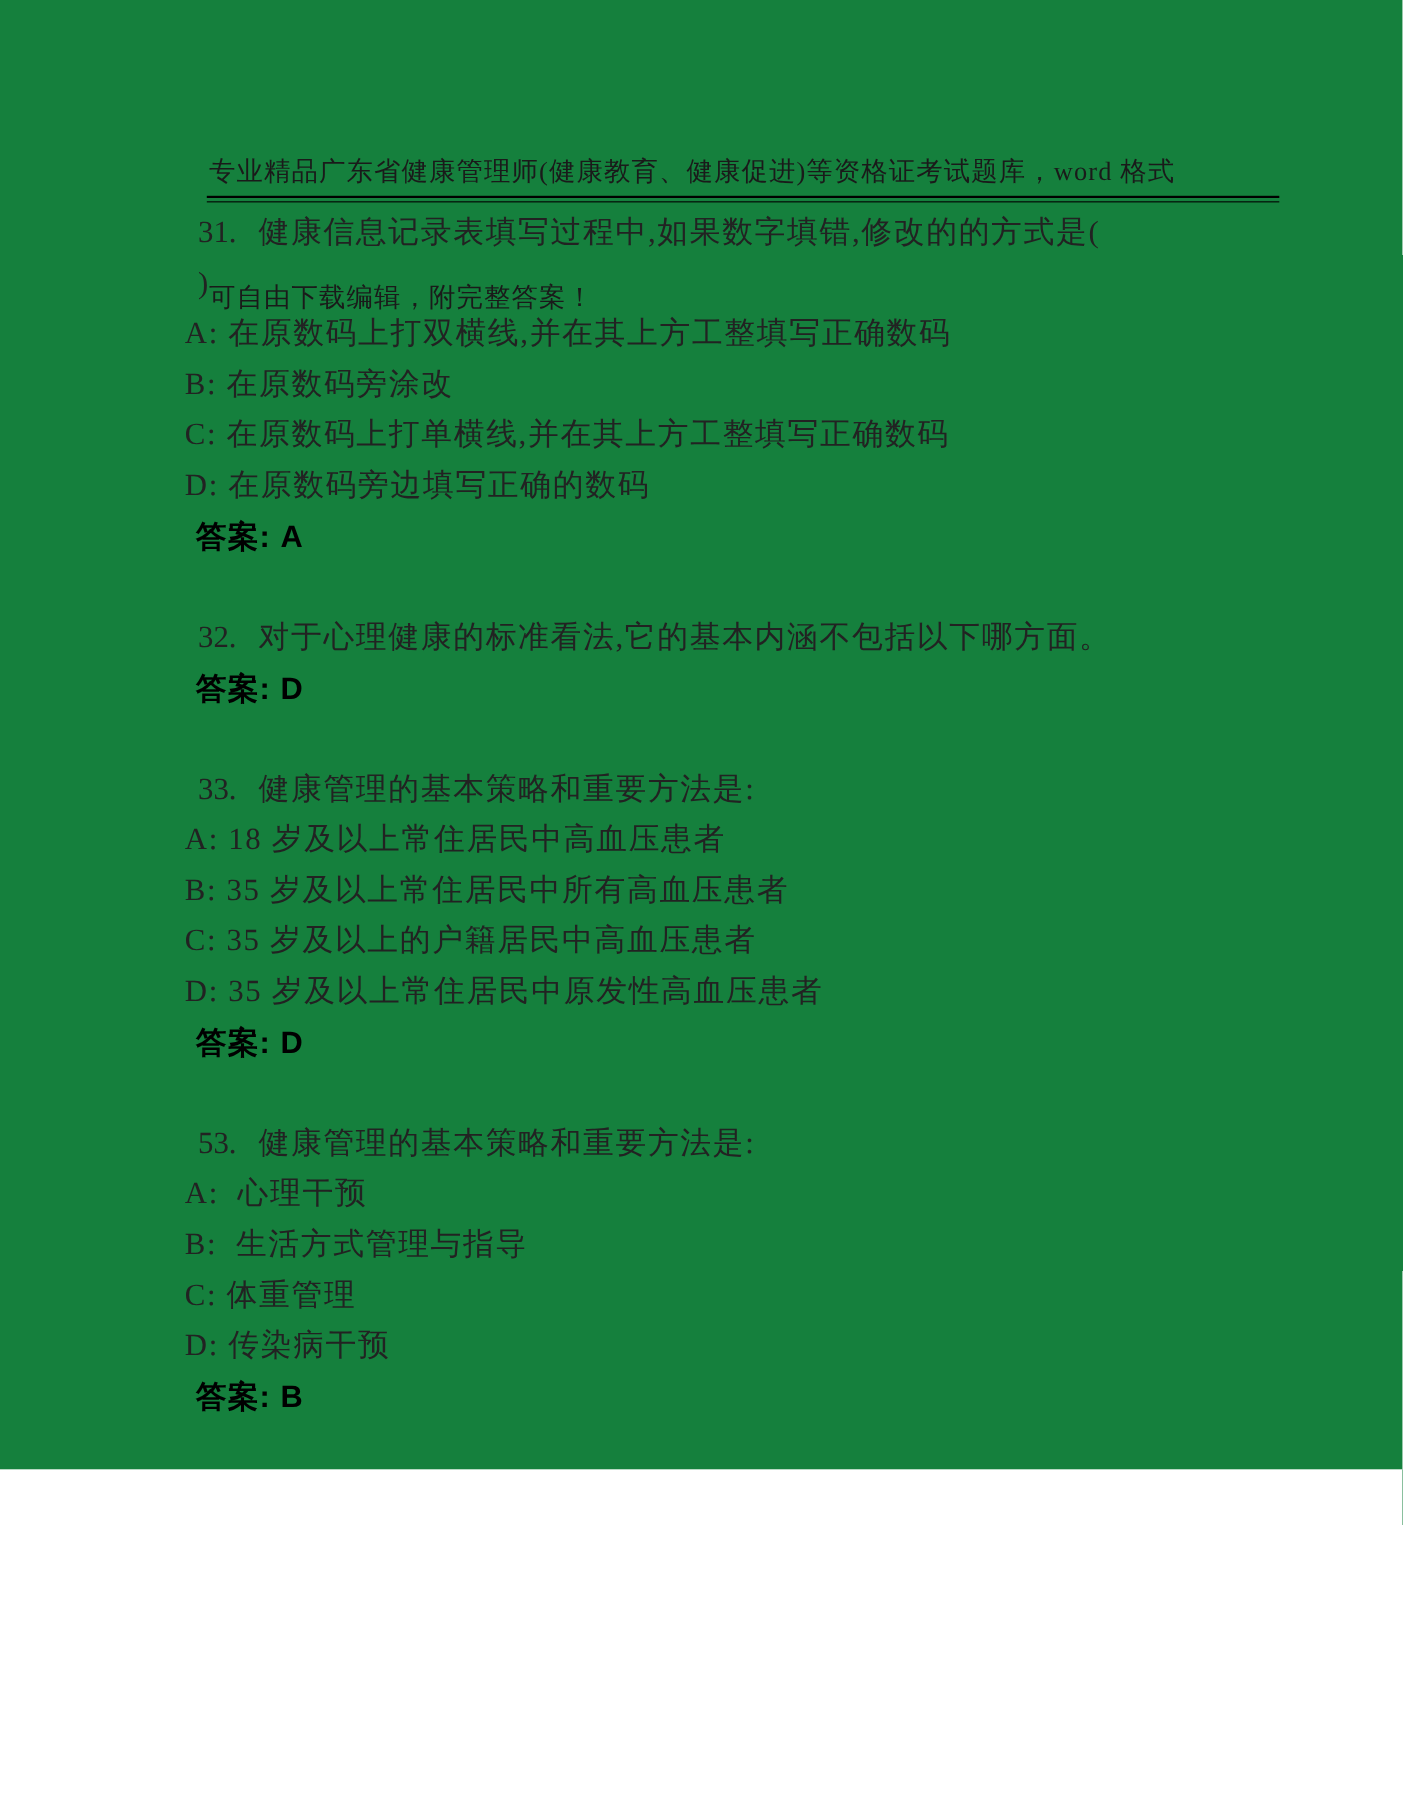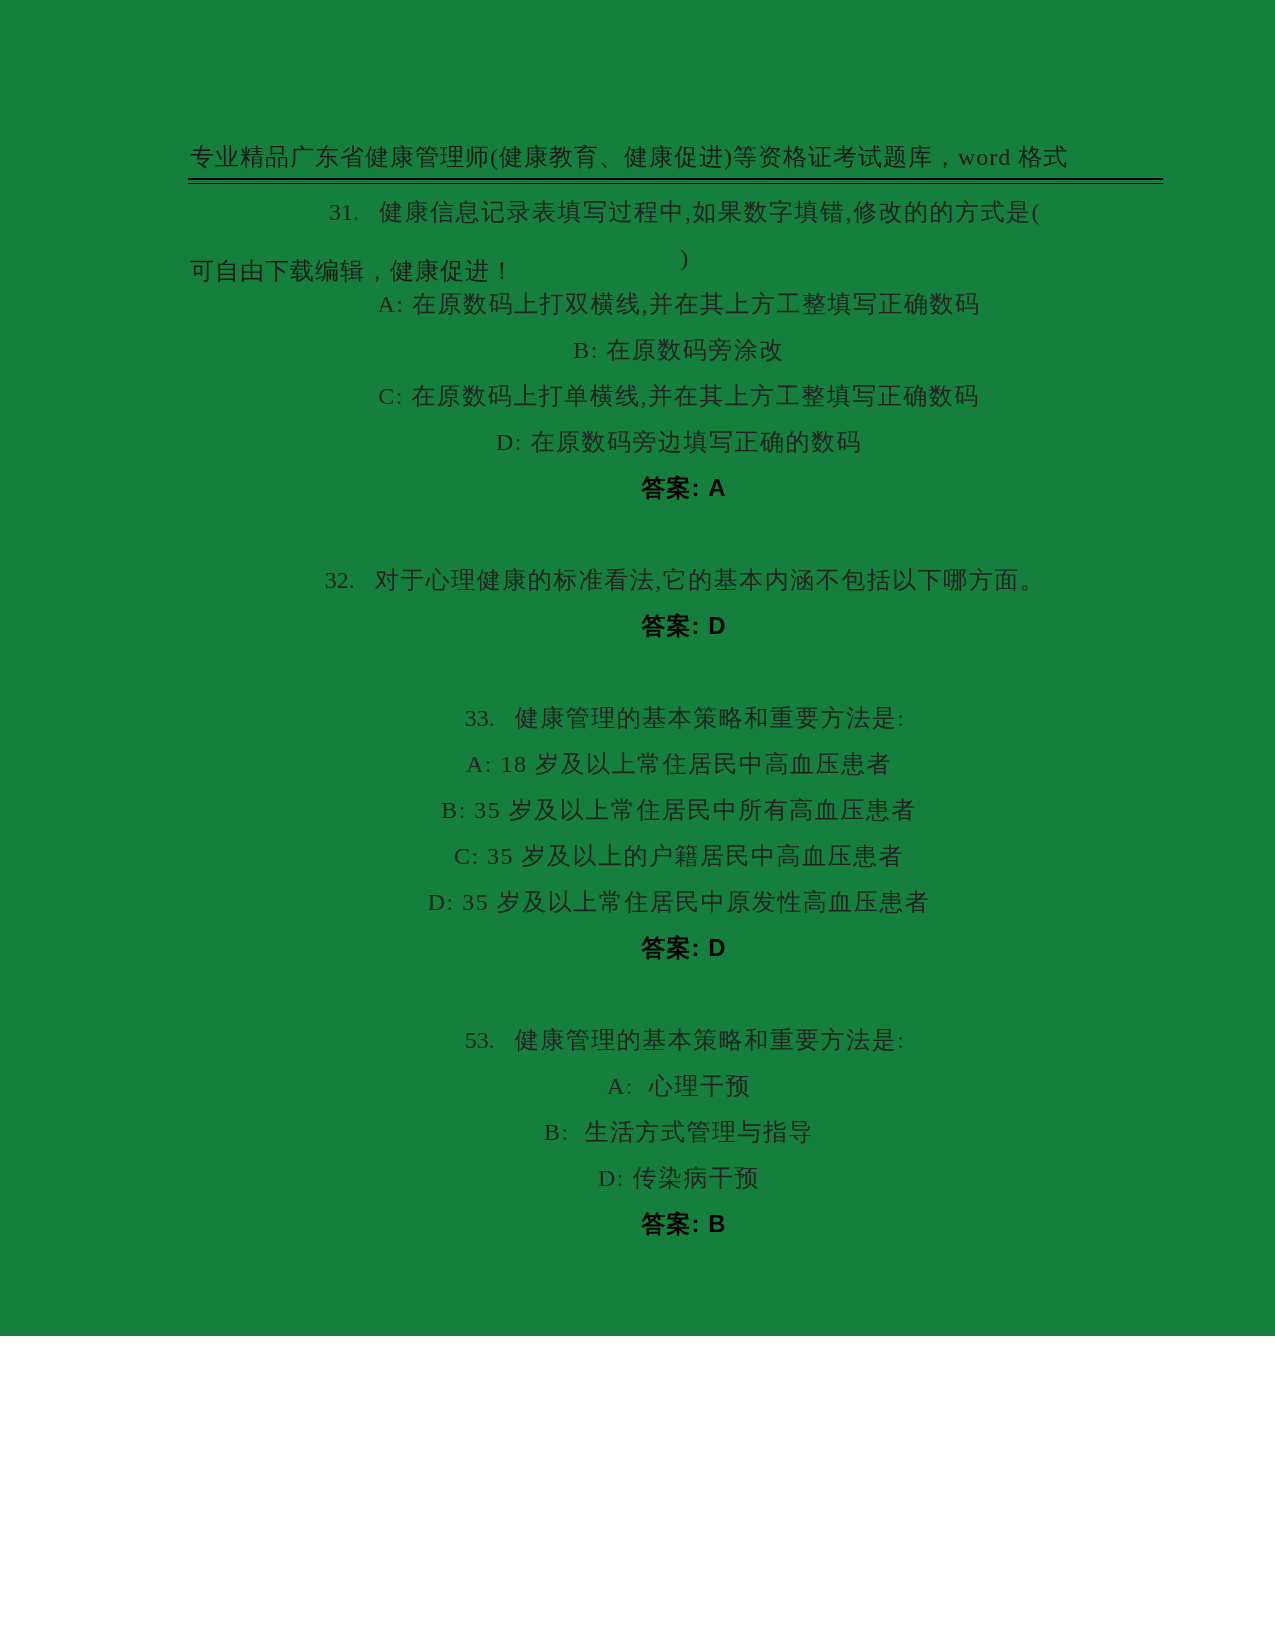--- a/index.html
+++ b/index.html
@@ -32,27 +32,26 @@
     position: absolute;
     left: 188px;
     top: 178px;
     width: 975px;
     height: 3px;
     border-top: 2px solid #000000;
     border-bottom: 1px solid #000000;
   }
   .content {
     position: absolute;
-    left: 184px;
+    left: 168px;
     top: 189px;
     width: 990px;
-    font-size: 24px;
+    font-size: 28px;
     line-height: 46px;
     letter-spacing: 1.5px;
-    text-align: center;
   }
   .question-block { margin: 0 0 46px 0; }
   .q-line {
     margin: 0;
     padding-left: 12px;
     color: #222222;
   }
   .q-num {
     display: inline-block;
     margin-right: 20px;
@@ -73,21 +72,21 @@
     letter-spacing: 1px;
   }
 </style>
 </head>
 <body>
 
 <div class="page">
 
   <div class="doc-header">
     <p>专业精品广东省健康管理师(健康教育、健康促进)等资格证考试题库，word 格式</p>
-    <p>可自由下载编辑，健康促进！</p>
+    <p>可自由下载编辑，附完整答案！</p>
   </div>
 
   <div class="header-divider"></div>
 
   <div class="content" id="questions-container">
   <div class="question-block">
     <p class="q-line"><span class="q-num">31.</span><span class="q-text">健康信息记录表填写过程中,如果数字填错,修改的的方式是(
 )</span></p>
     <div class="options">
           <p class="option">A: 在原数码上打双横线,并在其上方工整填写正确数码</p>
@@ -112,19 +111,20 @@
           <p class="option">D: 35 岁及以上常住居民中原发性高血压患者</p>
         </div>
     <p class="answer-line"><span class="answer-label">答案: </span><span class="answer-value">D</span></p>
   </div>
 
   <div class="question-block">
     <p class="q-line"><span class="q-num">53.</span><span class="q-text">健康管理的基本策略和重要方法是:</span></p>
     <div class="options">
           <p class="option">A:  心理干预</p>
           <p class="option">B:  生活方式管理与指导</p>
+          <p class="option">C: 体重管理</p>
           <p class="option">D: 传染病干预</p>
         </div>
     <p class="answer-line"><span class="answer-label">答案: </span><span class="answer-value">B</span></p>
   </div>
 </div>
 
 </div>
 
 </body></html>

